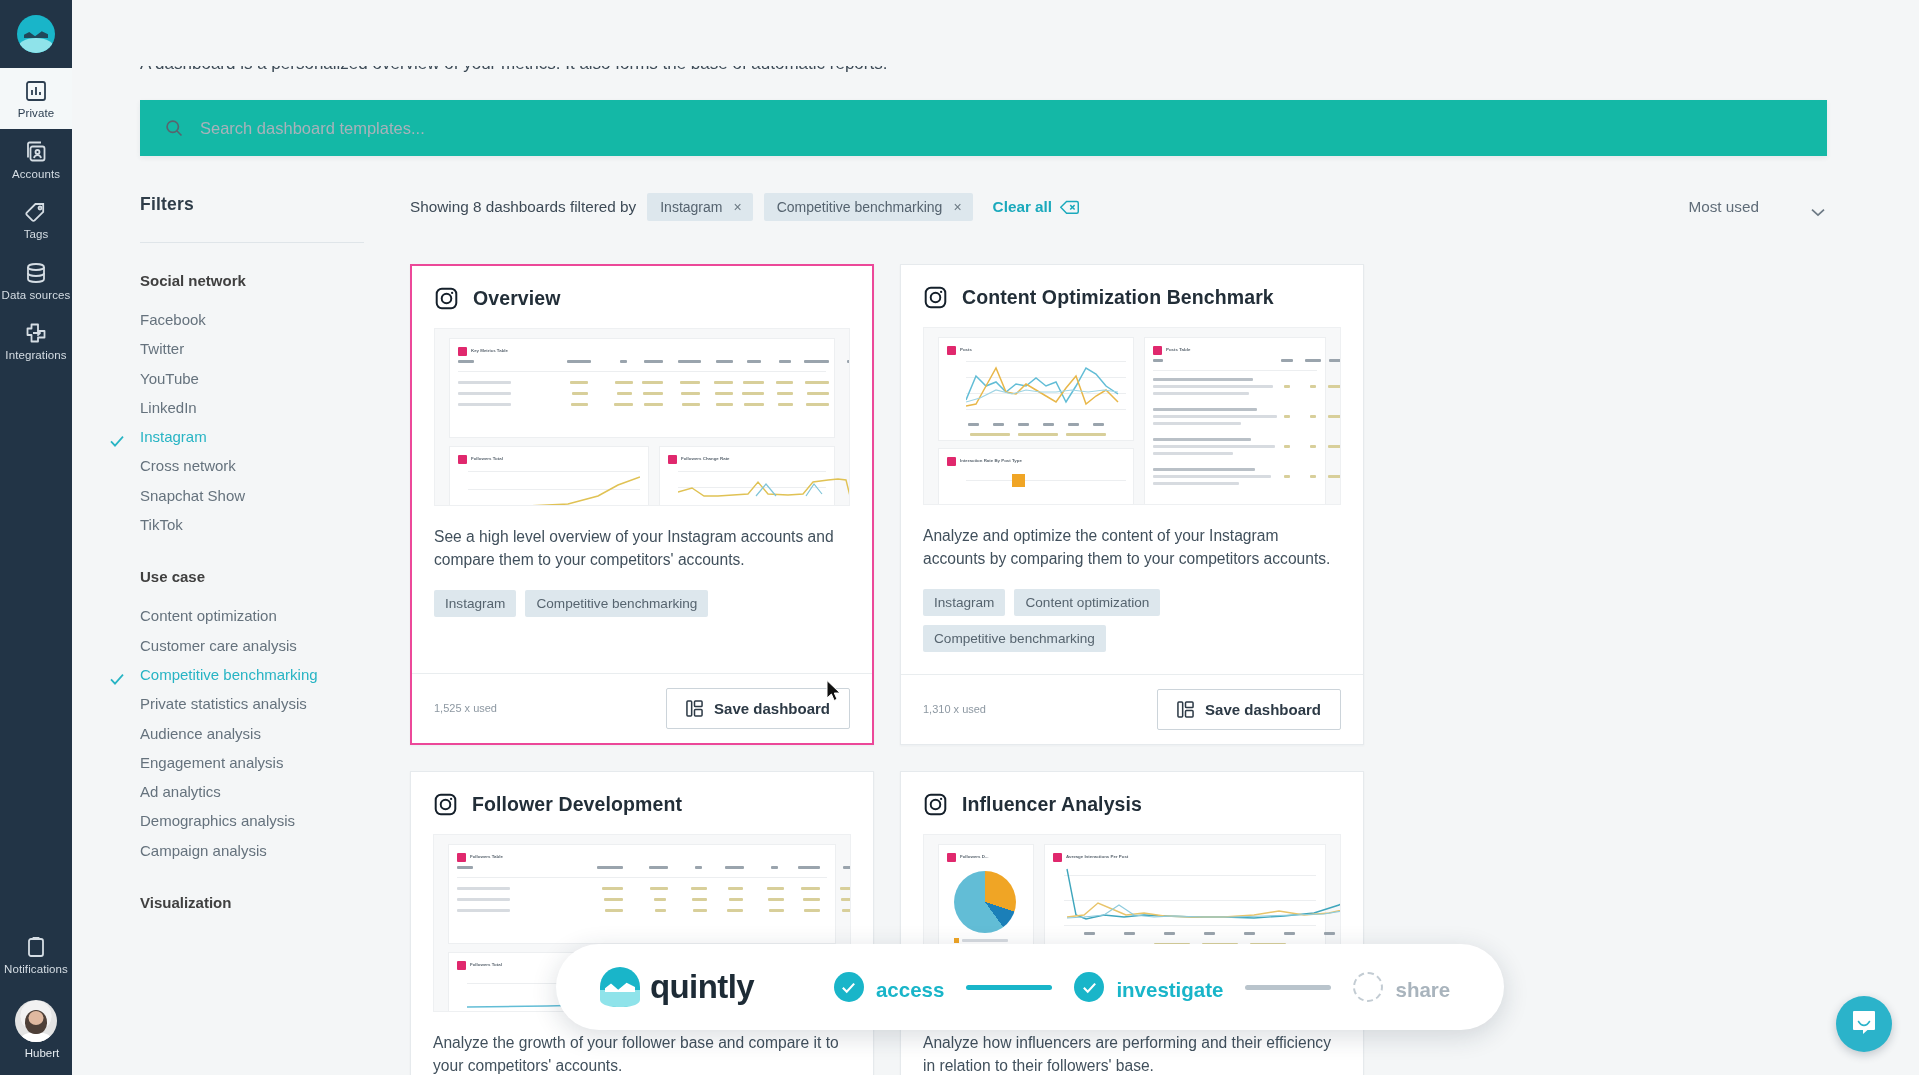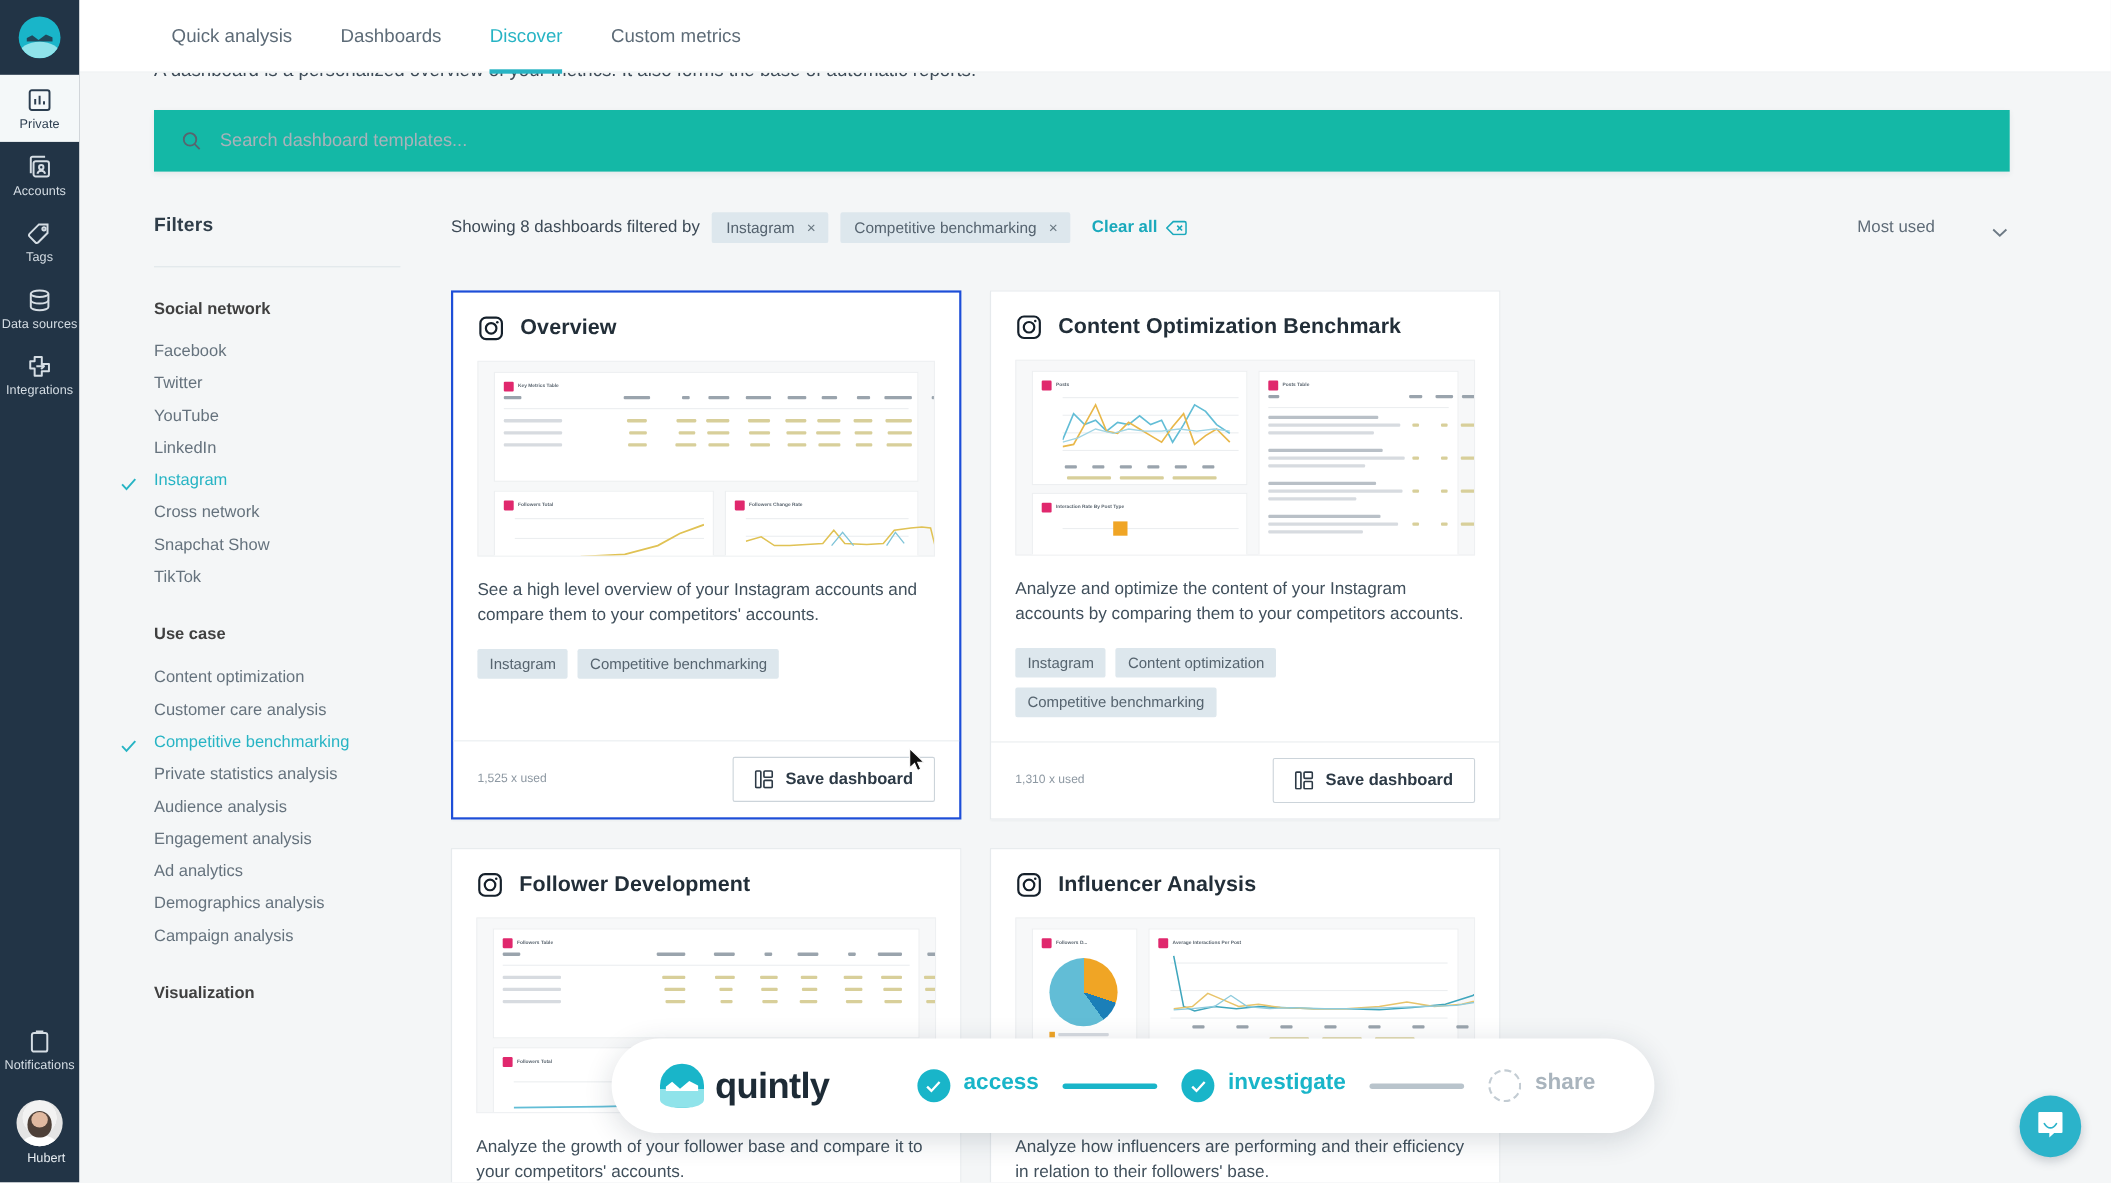--- a/index.html
+++ b/index.html
@@ -157,21 +157,21 @@
     margin-left: auto; display: flex; align-items: center; gap: 52px;
     font-size: 15.3px; color: #5f6c78; cursor: pointer; padding-right: 2px;
   }
   .caret { width: 14px; height: 9px; }
 
   .card {
     width: 464px; background: #fff; border: 1px solid #e6eaed;
     display: flex; flex-direction: column;
     box-shadow: 0 1px 2px rgba(30,50,70,.04);
   }
-  .card.selected { border: 2px solid #1d4ed8; justify-content: flex-end; }
+  .card.selected { border: 2px solid #ec4899; justify-content: flex-end; }
   .card-head { display: flex; align-items: center; gap: 14px; padding: 20px 22px 0 22px; }
   .ig-ico { width: 25px; height: 25px; flex: 0 0 25px; }
   .card-title { font-size: 19.5px; font-weight: bold; color: #222e38; letter-spacing: .1px; }
 
   .thumb {
     margin: 17px 22px 0 22px; height: 178px; background: #f7f8f9;
     border: 1px solid #eef0f2; overflow: hidden; position: relative;
     filter: blur(.4px);
   }
   .th-panel { position: absolute; background: #fff; border: 1px solid #edeff1; }
@@ -221,21 +221,21 @@
     position: absolute; left: 0; right: 0; bottom: 0; height: 17px;
     background: #8fe3ea; border-radius: 0 0 42% 42%;
   }
   .bn-logo-mark .zig {
     position: absolute; left: 5px; top: 15px; width: 30px; height: 10px;
     background: #ffffff;
     clip-path: polygon(0 62%, 20% 14%, 44% 78%, 72% 8%, 100% 50%, 100% 100%, 0 100%);
   }
   .bn-word { font-size: 33px; font-weight: bold; color: #1d2b36; letter-spacing: -.6px; }
   .bn-steps { display: flex; align-items: center; margin-left: 70px; }
-  .bn-step { display: flex; align-items: flex-start; gap: 12px; }
+  .bn-step { display: flex; align-items: flex-end; gap: 12px; }
   .bn-dot {
     width: 30px; height: 30px; border-radius: 50%; background: #19b5c9;
     display: flex; align-items: center; justify-content: center; color: #fff;
   }
   .bn-dot svg { width: 17px; height: 17px; }
   .bn-dot.pending {
     background: transparent; border: 2.5px dashed #c3ccd3;
   }
   .bn-lab { font-size: 20.5px; font-weight: bold; color: #19b5c9; }
   .bn-lab.muted { color: #a9b4bd; }
@@ -337,26 +337,20 @@
             <div class="face"></div>
             <div class="skin"></div>
         </div>
         <div class="avatar-name">Hubert</div>
       </div>
     </div>
   </nav>
 
   <div class="stage">
 
-    <div class="topnav">
-      <div class="nav-tab">Quick analysis</div>
-      <div class="nav-tab">Dashboards</div>
-      <div class="nav-tab active">Discover</div>
-      <div class="nav-tab">Custom metrics</div>
-    </div>
 
     <div class="body-scroll">
 
       <div class="intro-line">A dashboard is a personalized overview of your metrics. It also forms the base of automatic reports.</div>
 
       <div class="searchbar">
         <span class="search-icon">
           <svg viewBox="0 0 24 24" fill="none" stroke="currentColor" stroke-width="2">
             <circle cx="10.5" cy="10.5" r="6.8"></circle>
               <line x1="15.6" y1="15.6" x2="21" y2="21"></line>

